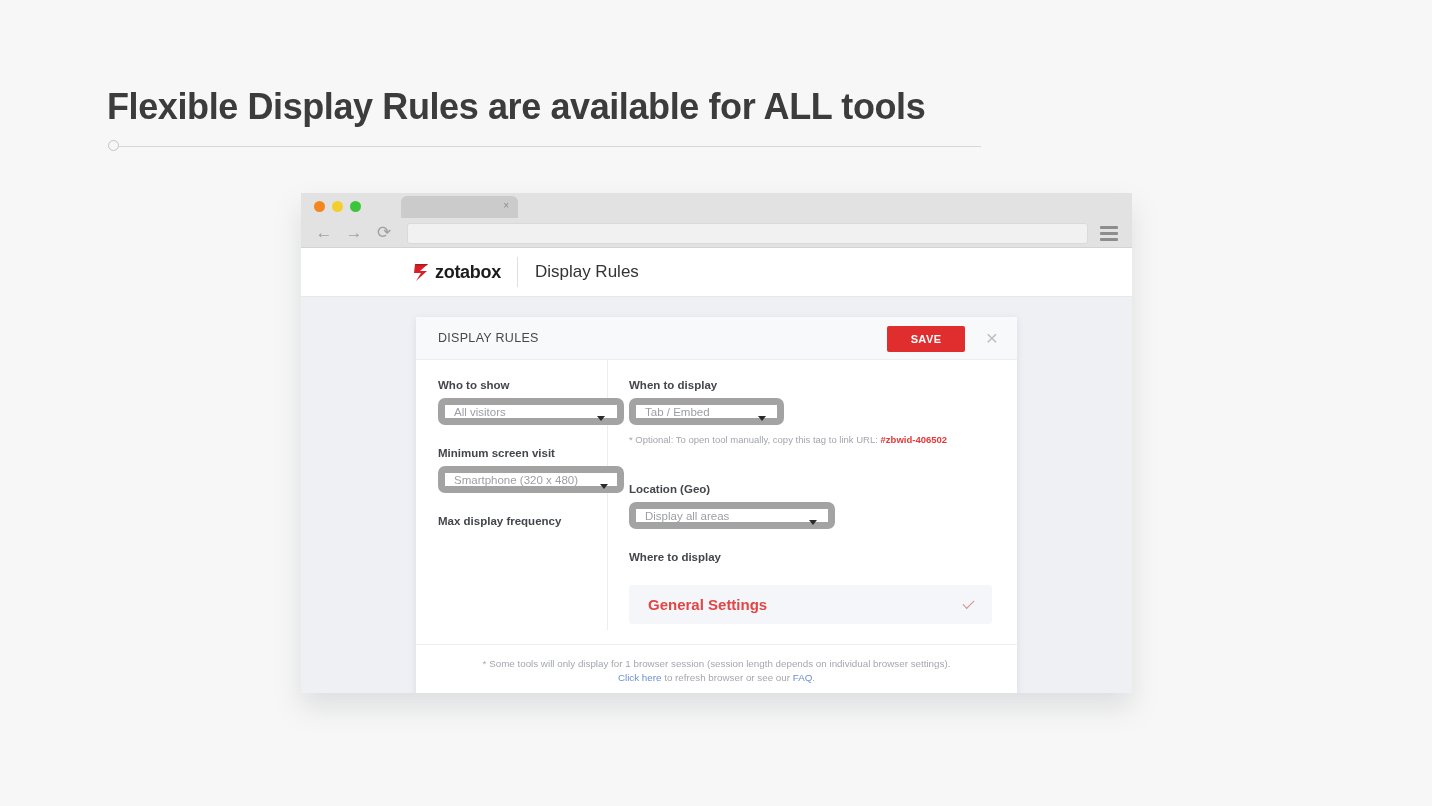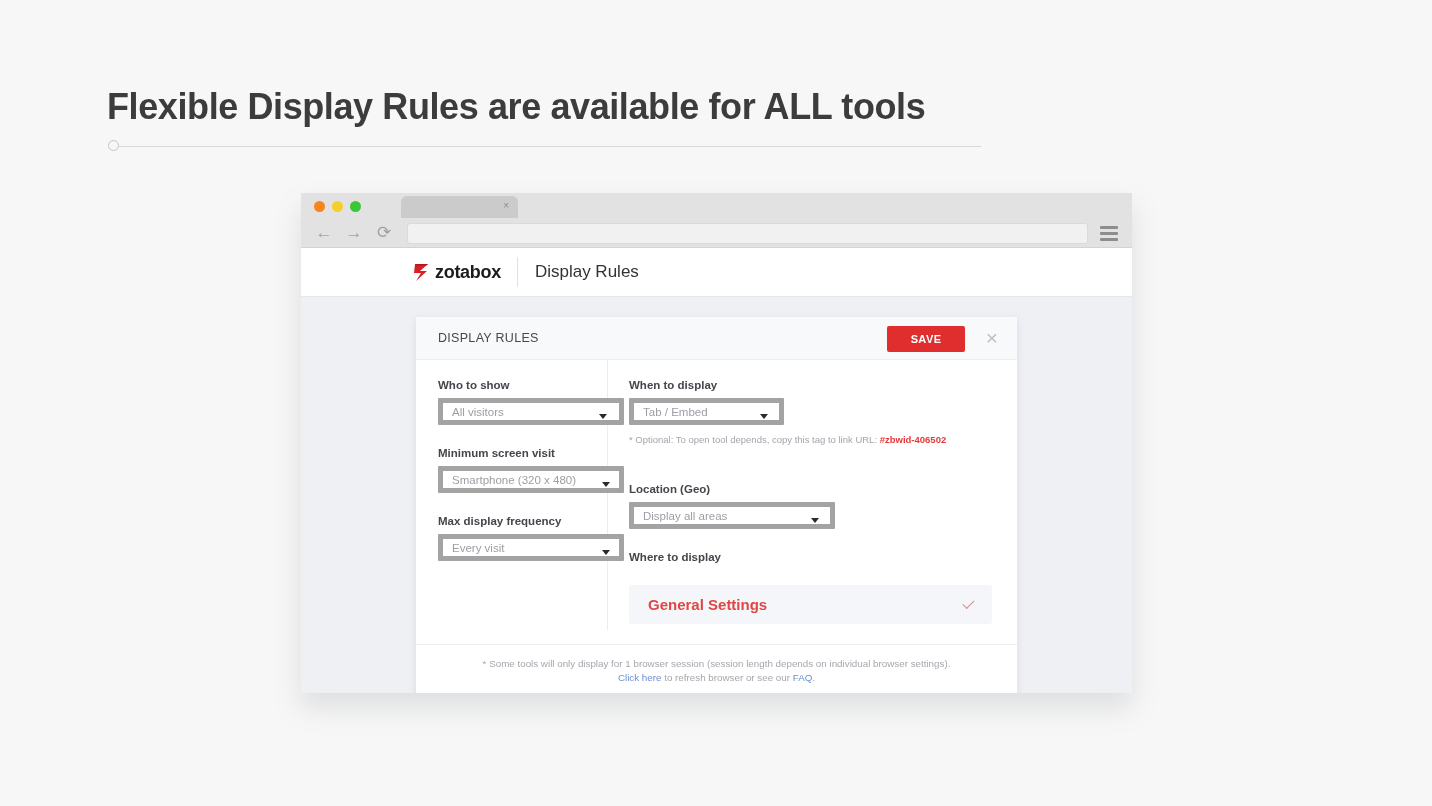--- a/index.html
+++ b/index.html
@@ -218,22 +218,22 @@
     color: #43464b;
     margin-bottom: 7px;
   }
   .field-label.spaced { margin-top: 22px; }
   .field-label.spaced-lg { margin-top: 38px; }
 
   .select {
     position: relative;
     height: 27px;
     background: #ffffff;
-    border: 5px solid #a3a3a3;
-    border-radius: 1px;
+    border: 7px solid #a3a3a3;
+    border-radius: 7px;
     display: flex;
     align-items: center;
   }
   .select-value {
     font-size: 11.5px;
     color: #9b9ea4;
     padding-left: 9px;
   }
   .caret {
     position: absolute;
@@ -352,35 +352,31 @@
           <span class="caret"></span>
         </div>
 
         <div class="field-label spaced">Minimum screen visit</div>
         <div class="select sel-w2">
           <span class="select-value">Smartphone (320 x 480)</span>
           <span class="caret"></span>
         </div>
 
         <div class="field-label spaced">Max display frequency</div>
-        <div class="select sel-w2">
-          <span class="select-value">Every visit</span>
-          <span class="caret"></span>
-        </div>
       </div>
 
       <div class="col-right">
         <div class="field-label">When to display</div>
         <div class="select sel-w3">
           <span class="select-value">Tab / Embed</span>
           <span class="caret"></span>
         </div>
 
         <div class="hint-note">
-          <span>* Optional: To open tool depends, copy this tag to link URL:</span>
+          <span>* Optional: To open tool manually, copy this tag to link URL:</span>
           <span class="hint-tag">#zbwid-406502</span>
         </div>
 
         <div class="field-label spaced-lg">Location (Geo)</div>
         <div class="select sel-w4">
           <span class="select-value">Display all areas</span>
           <span class="caret"></span>
         </div>
 
         <div class="field-label spaced">Where to display</div>

